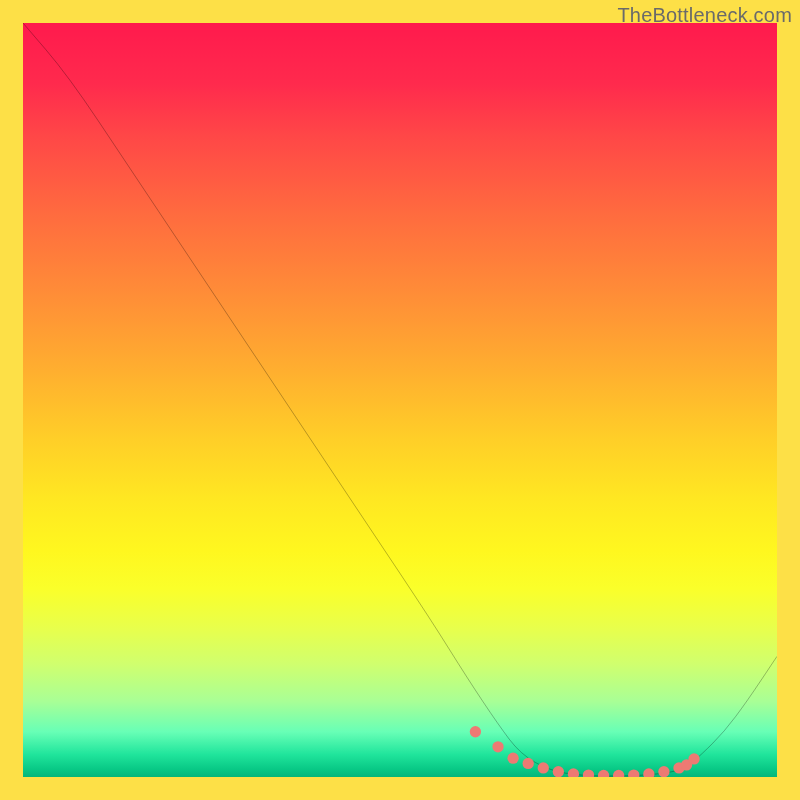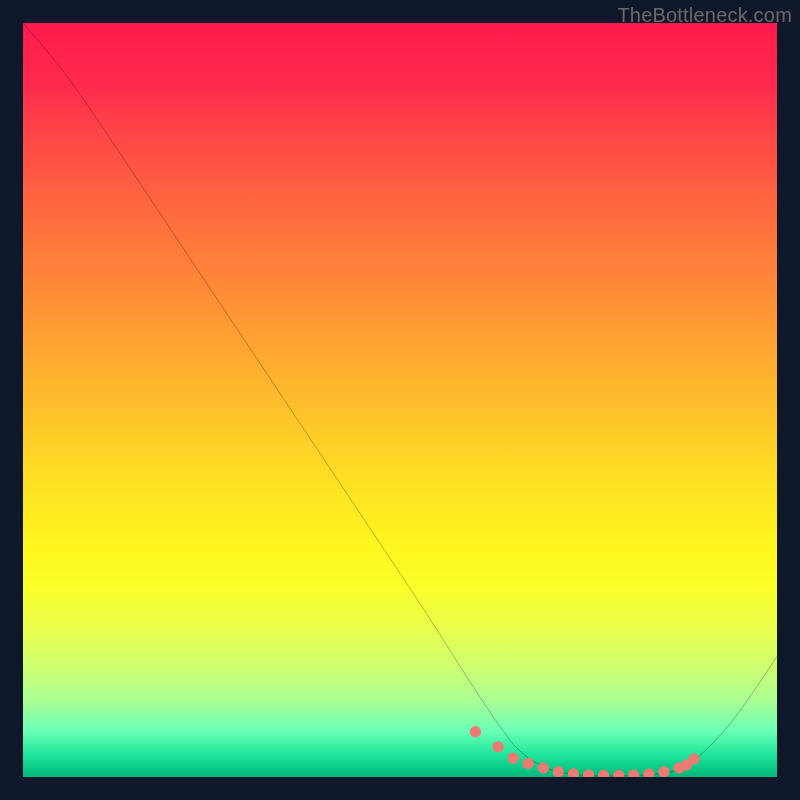--- a/index.html
+++ b/index.html
@@ -10,21 +10,21 @@
     background: #000;
     overflow: hidden;
     font-family: Arial, Helvetica, sans-serif;
   }
   .frame {
     position: absolute;
     top: 0;
     left: 0;
     width: 800px;
     height: 800px;
-    background: #0f172a;
+    background: #fde047;
   }
   .plot {
     position: absolute;
     top: 23px;
     left: 23px;
     width: 754px;
     height: 754px;
   }
   .gradient {
     position: absolute;

